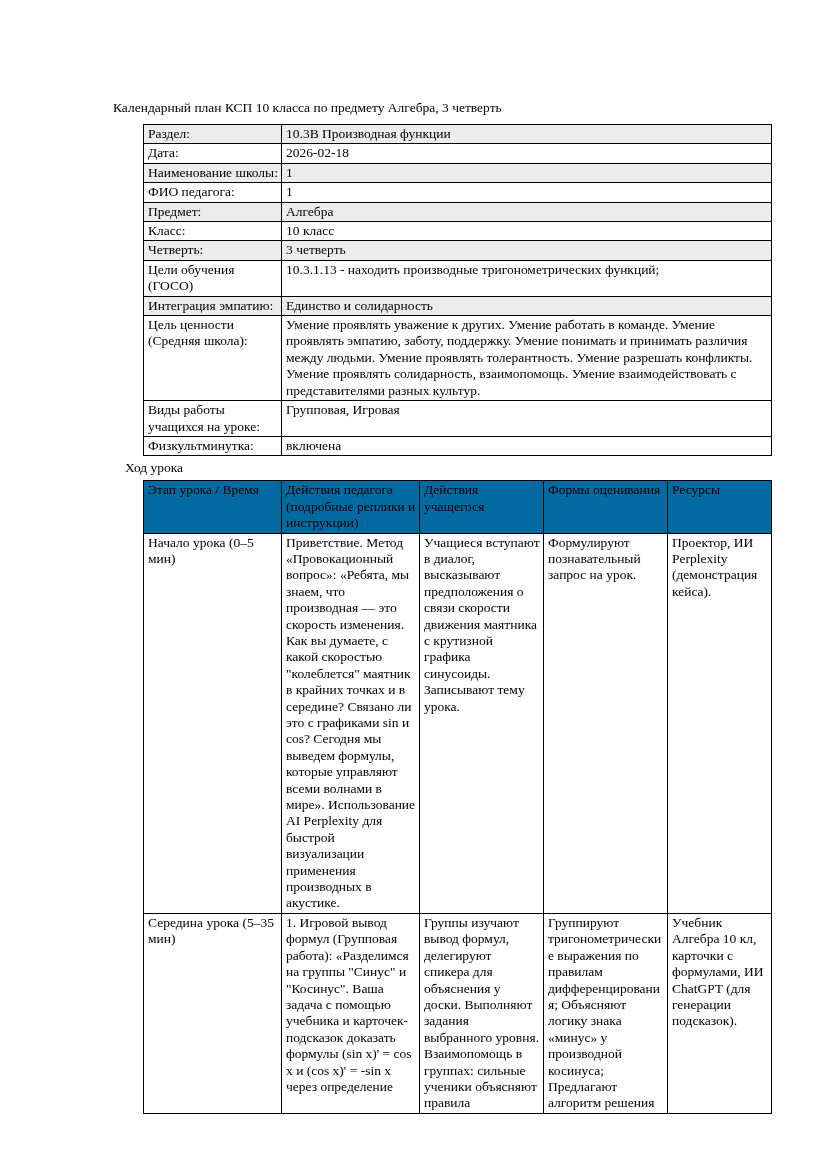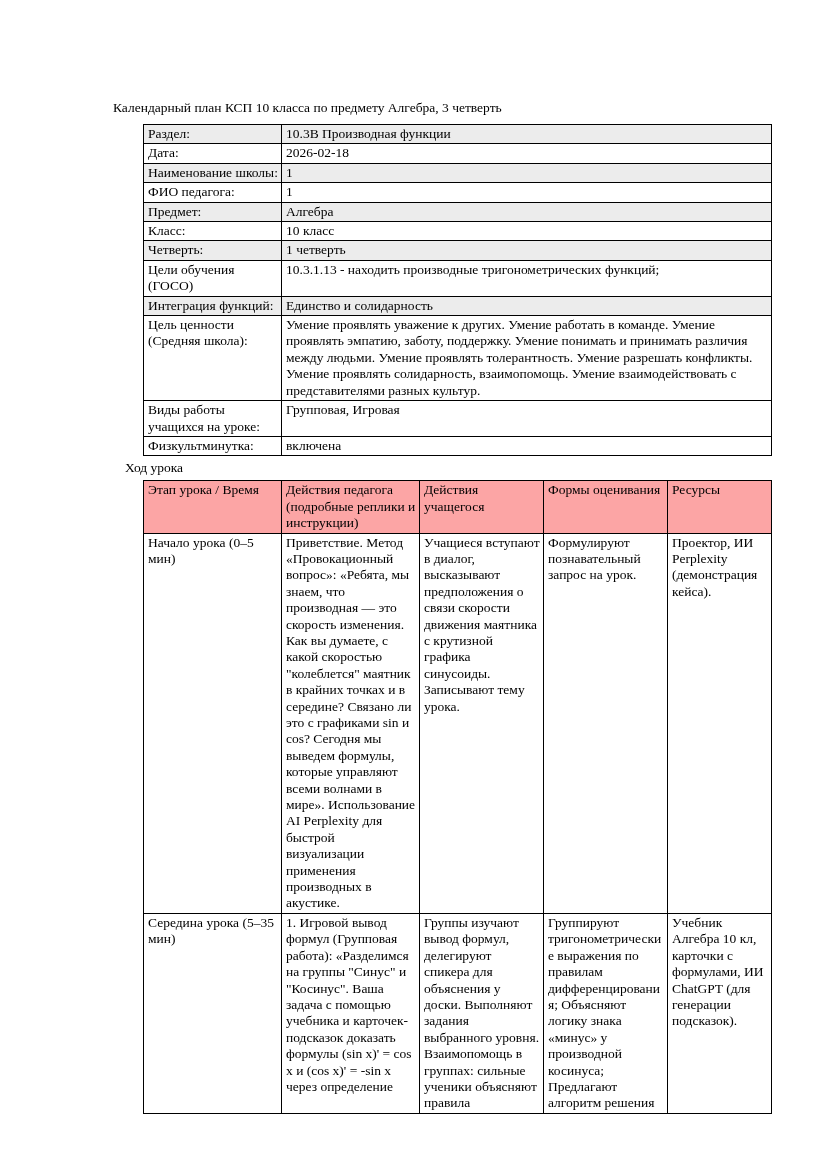--- a/index.html
+++ b/index.html
@@ -67,21 +67,21 @@
     margin: 3px 0 4px 12px;
   }
 
   
   .plan-table { width: 628px; }
   .plan-table col.c1 { width: 138px; }
   .plan-table col.c2 { width: 138px; }
   .plan-table col.c3 { width: 124px; }
   .plan-table col.c4 { width: 124px; }
   .plan-table col.c5 { width: 104px; }
-  .plan-table thead td { background: #fca5a5; }
+  .plan-table thead td { background: #0369a1; }
   .plan-table tbody td { background: #ffffff; }
 </style>
 </head>
 <body>
 
 <div class="page">
   <div class="content">
 
     <p class="doc-title">Календарный план КСП 10 класса по предмету Алгебра, 3 четверть</p>
 
@@ -110,28 +110,28 @@
         <tr class="shaded">
           <td class="label">Предмет:</td>
           <td class="value">Алгебра</td>
         </tr>
         <tr>
           <td class="label">Класс:</td>
           <td class="value">10 класс</td>
         </tr>
         <tr class="shaded">
           <td class="label">Четверть:</td>
-          <td class="value">1 четверть</td>
+          <td class="value">3 четверть</td>
         </tr>
         <tr>
           <td class="label">Цели обучения (ГОСО)</td>
           <td class="value">10.3.1.13 - находить производные тригонометрических функций;</td>
         </tr>
         <tr class="shaded">
-          <td class="label">Интеграция функций:</td>
+          <td class="label">Интеграция эмпатию:</td>
           <td class="value">Единство и солидарность</td>
         </tr>
         <tr>
           <td class="label">Цель ценности (Средняя школа):</td>
           <td class="value">Умение проявлять уважение к других. Умение работать в команде. Умение проявлять эмпатию, заботу, поддержку. Умение понимать и принимать различия между людьми. Умение проявлять толерантность. Умение разрешать конфликты. Умение проявлять солидарность, взаимопомощь. Умение взаимодействовать с представителями разных культур.</td>
         </tr>
         <tr>
           <td class="label">Виды работы учащихся на уроке:</td>
           <td class="value">Групповая, Игровая</td>
         </tr>

